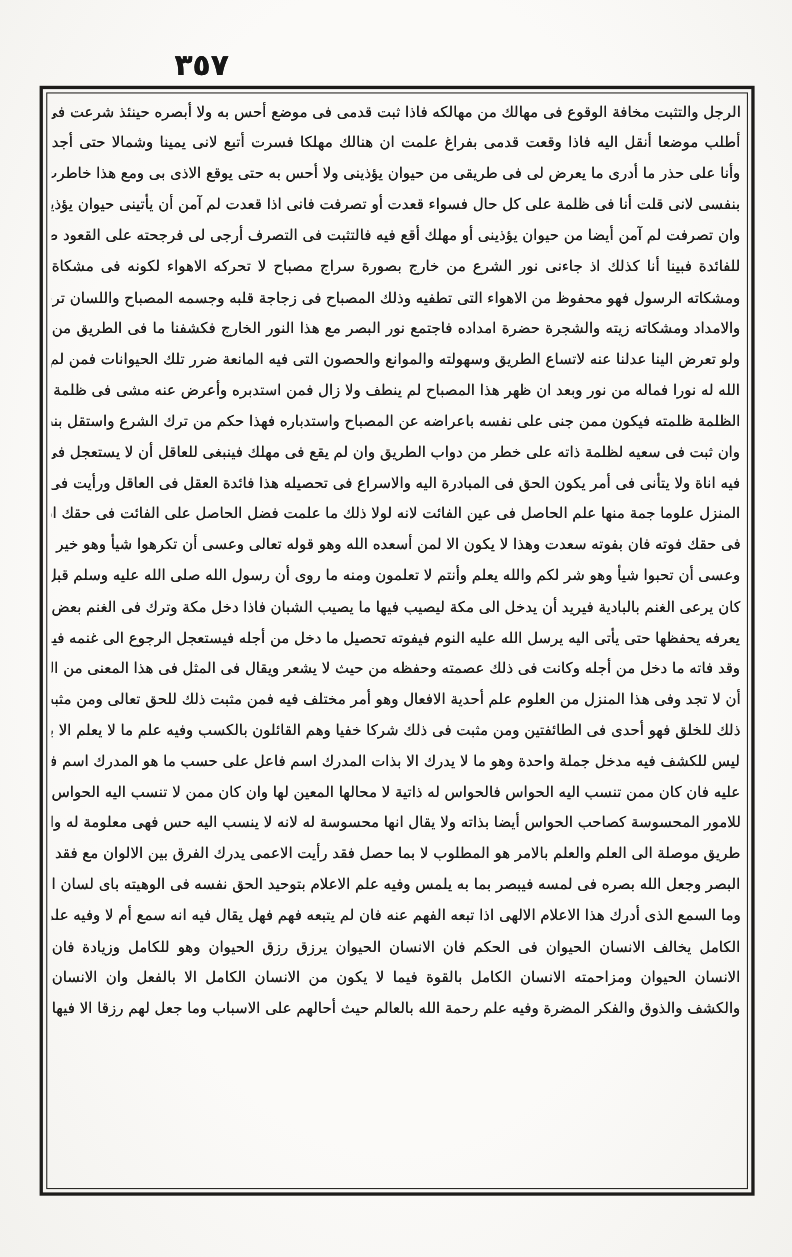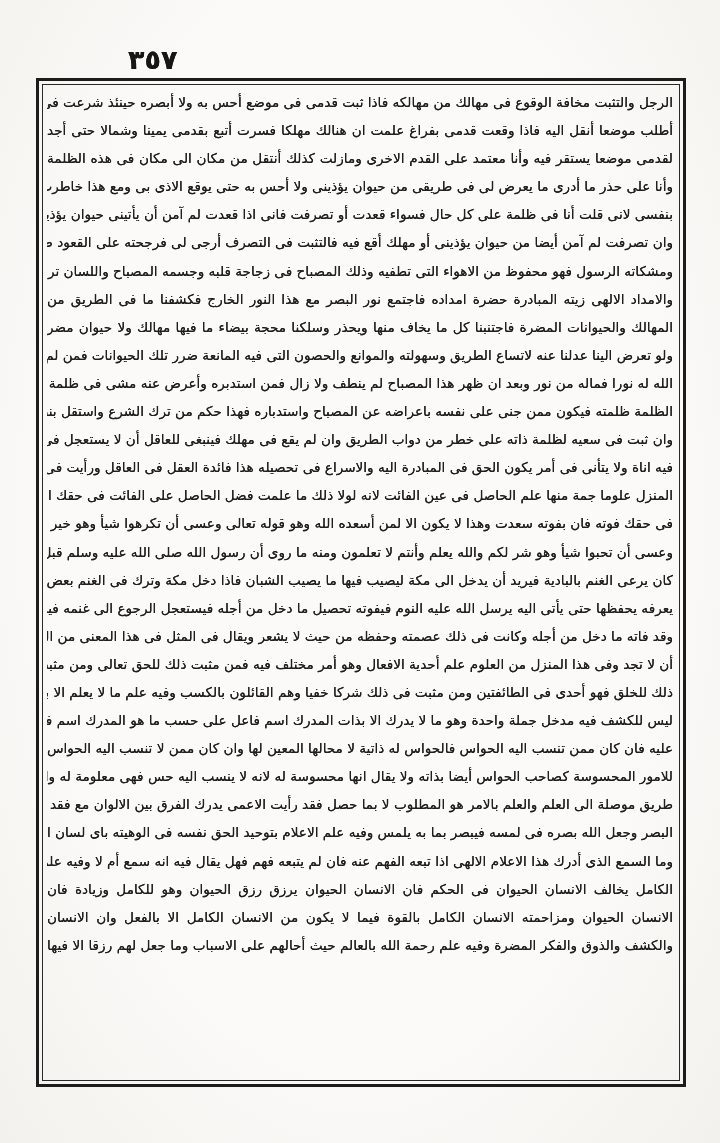--- a/index.html
+++ b/index.html
@@ -21,21 +21,21 @@
   .page-number {
     position: absolute;
     top: 44px;
     left: 128px;
     width: 80px;
     font-size: 27px;
     font-weight: bold;
     letter-spacing: 1px;
     color: #161616;
     direction: rtl;
-    text-align: left;
+    text-align: right;
     text-shadow: 0 0 0.6px #161616;
   }
   .frame-outer {
     position: absolute;
     left: 36px;
     top: 78px;
     width: 650px;
     height: 1009px;
     box-sizing: border-box;
     border: 3px solid #1d1c1a;
@@ -74,28 +74,27 @@
 <div class="scan-page">
 
   <div class="page-number">٣٥٧</div>
 
   <div class="frame-outer">
     <div class="frame-inner"></div>
   </div>
 
   <div class="text-block">
       <div class="line">الرجل والتثبت مخافة الوقوع فى مهالك من مهالكه فاذا ثبت قدمى فى موضع أحس به ولا أبصره حينئذ شرعت فى نقله</div>
-      <div class="line">أطلب موضعا أنقل اليه فاذا وقعت قدمى بفراغ علمت ان هنالك مهلكا فسرت أتبع بقدمى يمينا وشمالا حتى أجد</div>
-      <div class="line">لقدمى موضعا يستقر فيه وأنا معتمد على القدم الاخرى ومازلت كذلك أنتقل من مكان الى مكان فى هذه الظلمة</div>
+      <div class="line">أطلب موضعا أنقل اليه فاذا وقعت قدمى بفراغ علمت ان هنالك مهلكا فسرت أتبع لانى يمينا وشمالا حتى أجد</div>
       <div class="line">وأنا على حذر ما أدرى ما يعرض لى فى طريقى من حيوان يؤذينى ولا أحس به حتى يوقع الاذى بى ومع هذا خاطرت</div>
       <div class="line">بنفسى لانى قلت أنا فى ظلمة على كل حال فسواء قعدت أو تصرفت فانى اذا قعدت لم آمن أن يأتينى حيوان يؤذينى</div>
       <div class="line">وان تصرفت لم آمن أيضا من حيوان يؤذينى أو مهلك أقع فيه فالتثبت فى التصرف أرجى لى فرجحته على القعود طلبا</div>
+      <div class="line">للفائدة فبينا أنا كذلك اذ جاءنى نور الشرع من خارج بصورة سراج مصباح لا تحركه الاهواء لكونه فى مشكاة</div>
       <div class="line">ومشكاته الرسول فهو محفوظ من الاهواء التى تطفيه وذلك المصباح فى زجاجة قلبه وجسمه المصباح واللسان ترجمته</div>
-      <div class="line">والامداد الالهى زيته المبادرة حضرة امداده فاجتمع نور البصر مع هذا النور الخارج فكشفنا ما فى الطريق من</div>
-      <div class="line">المهالك والحيوانات المضرة فاجتنبنا كل ما يخاف منها ويحذر وسلكنا محجة بيضاء ما فيها مهالك ولا حيوان مضر</div>
+      <div class="line">والامداد ومشكاته زيته والشجرة حضرة امداده فاجتمع نور البصر مع هذا النور الخارج فكشفنا ما فى الطريق من</div>
       <div class="line">ولو تعرض الينا عدلنا عنه لاتساع الطريق وسهولته والموانع والحصون التى فيه المانعة ضرر تلك الحيوانات فمن لم يجعل</div>
       <div class="line">الله له نورا فماله من نور وبعد ان ظهر هذا المصباح لم ينطف ولا زال فمن استدبره وأعرض عنه مشى فى ظلمة ذاته وتلك</div>
       <div class="line">الظلمة ظلمته فيكون ممن جنى على نفسه باعراضه عن المصباح واستدباره فهذا حكم من ترك الشرع واستقل بنظره فهو</div>
       <div class="line">وان ثبت فى سعيه لظلمة ذاته على خطر من دواب الطريق وان لم يقع فى مهلك فينبغى للعاقل أن لا يستعجل فى أمر له</div>
       <div class="line">فيه اناة ولا يتأنى فى أمر يكون الحق فى المبادرة اليه والاسراع فى تحصيله هذا فائدة العقل فى العاقل ورأيت فى هذا</div>
       <div class="line">المنزل علوما جمة منها علم الحاصل فى عين الفائت لانه لولا ذلك ما علمت فضل الحاصل على الفائت فى حقك اذا كان فيه</div>
       <div class="line">فى حقك فوته فان بفوته سعدت وهذا لا يكون الا لمن أسعده الله وهو قوله تعالى وعسى أن تكرهوا شيأ وهو خير لكم</div>
       <div class="line">وعسى أن تحبوا شيأ وهو شر لكم والله يعلم وأنتم لا تعلمون ومنه ما روى أن رسول الله صلى الله عليه وسلم قبل رسالته</div>
       <div class="line">كان يرعى الغنم بالبادية فيريد أن يدخل الى مكة ليصيب فيها ما يصيب الشبان فاذا دخل مكة وترك فى الغنم بعض من</div>
       <div class="line">يعرفه يحفظها حتى يأتى اليه يرسل الله عليه النوم فيفوته تحصيل ما دخل من أجله فيستعجل الرجوع الى غنمه فيخرج</div>

